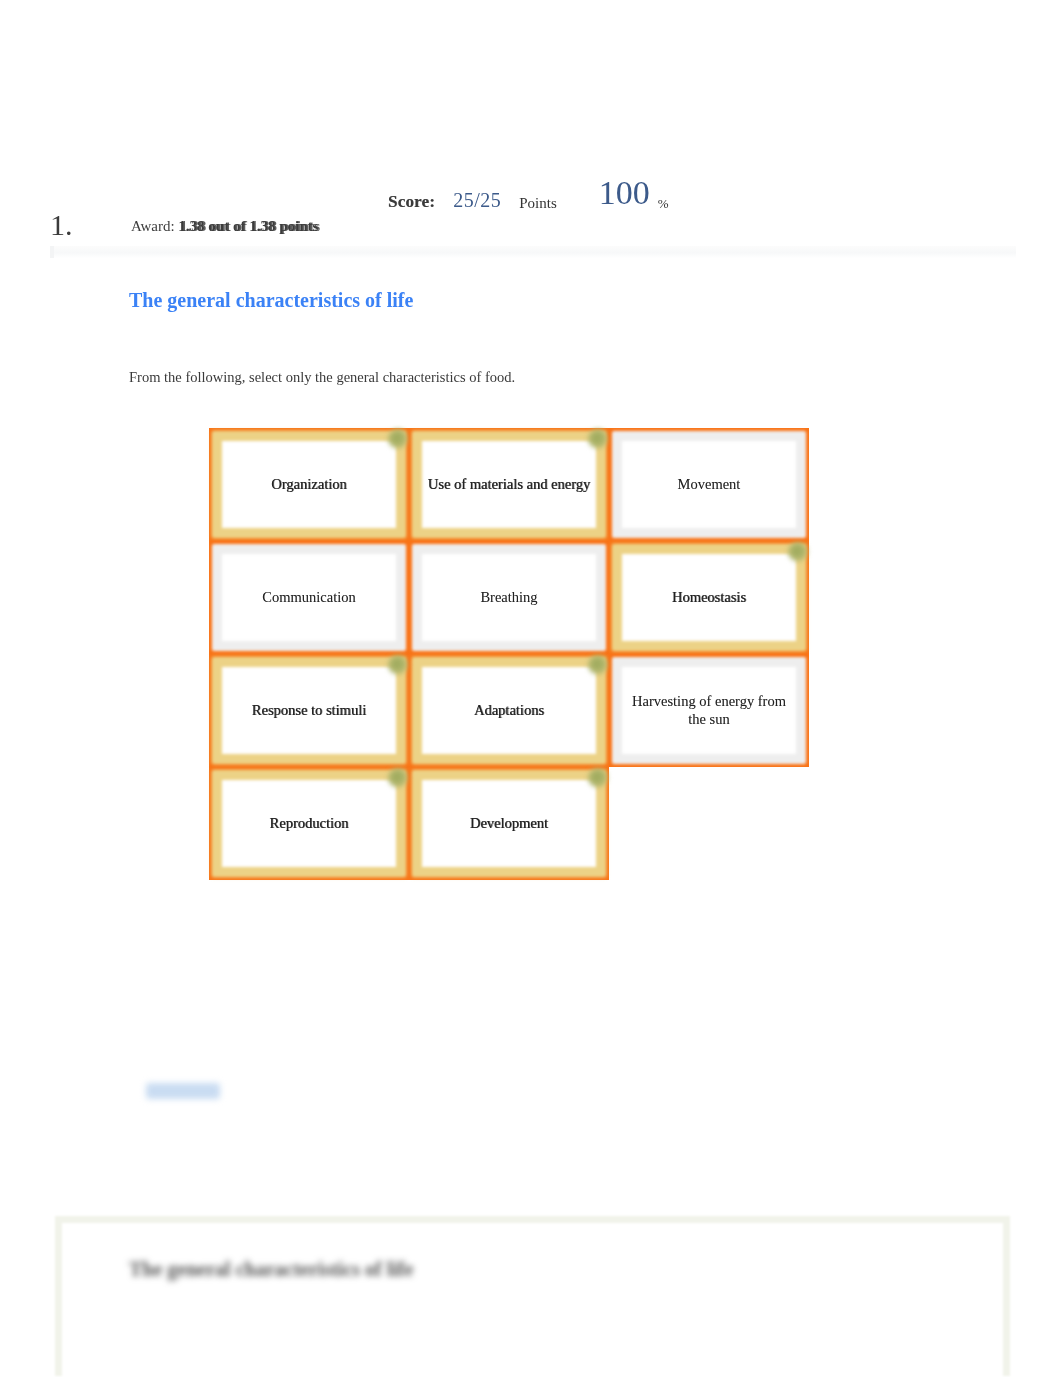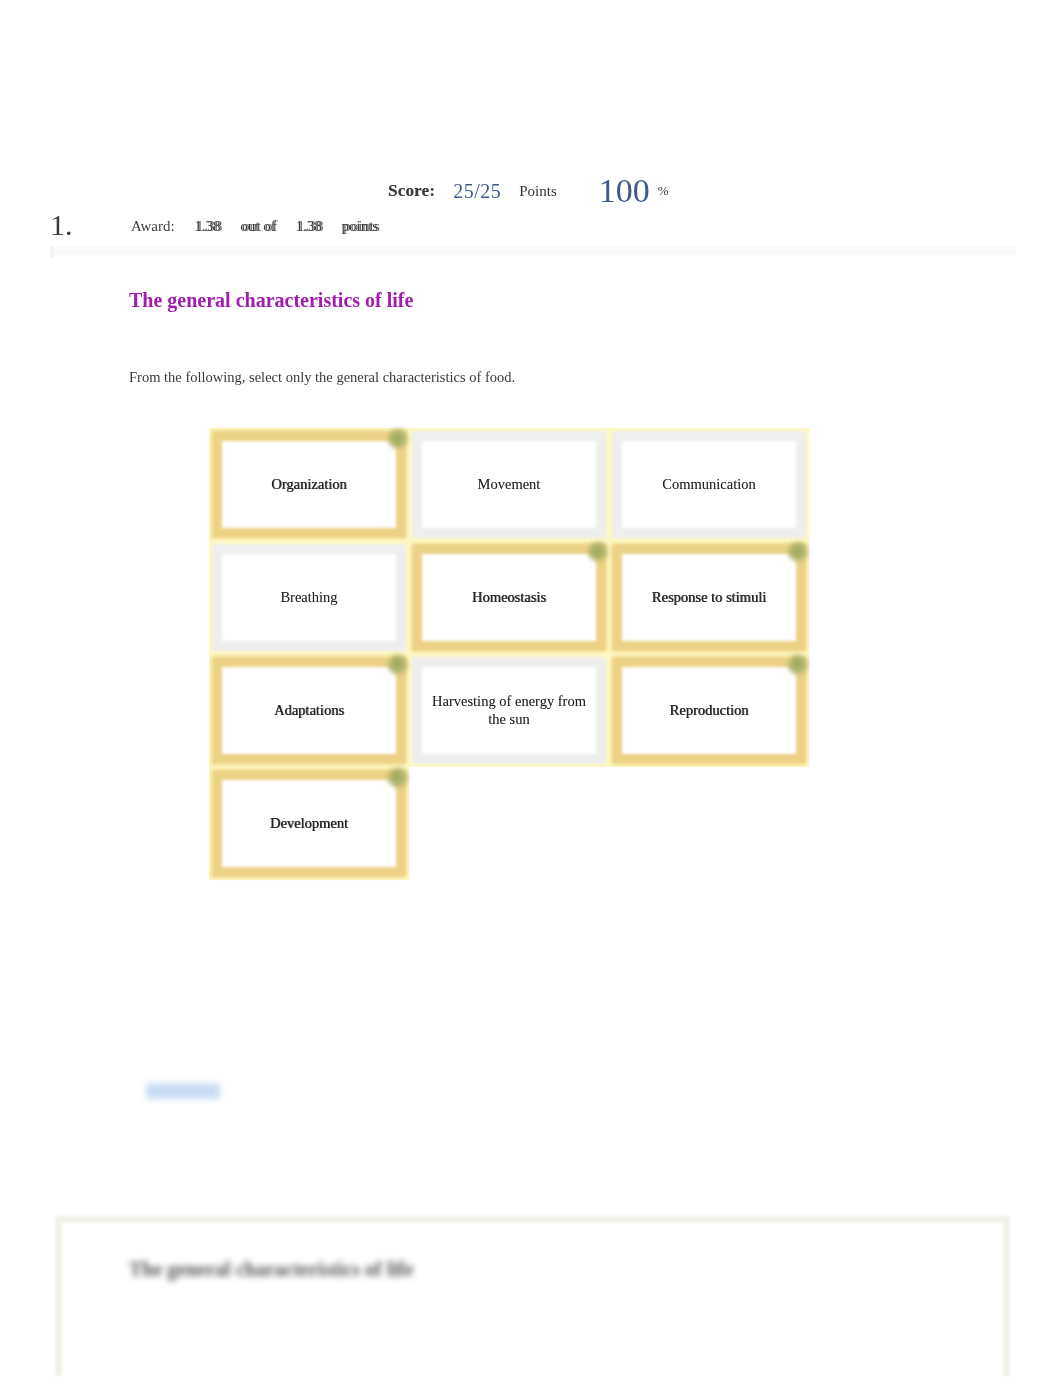--- a/index.html
+++ b/index.html
@@ -19,21 +19,21 @@
   }
 
   
   .score-bar {
     position: absolute;
     left: 0;
     top: 170px;
     width: 1062px;
     height: 42px;
     display: flex;
-    align-items: center;
+    align-items: flex-end;
     justify-content: flex-start;
     padding-left: 388px;
     box-sizing: border-box;
   }
   .score-label {
     font-weight: bold;
     font-size: 17px;
     color: #3a3a3a;
     letter-spacing: .2px;
     text-shadow: 0.4px 0 0 rgba(60,60,60,.55);
@@ -69,42 +69,41 @@
     color: #3b3b3b;
   }
   .award {
     position: absolute;
     left: 131px;
     top: 218px;
     font-size: 15px;
     color: #3c3c3c;
   }
   .award .num {
-    font-weight: normal;
+    font-weight: bold;
     text-shadow: 1.6px 0 0 rgba(40,40,40,.75);
-    margin-left: 16px;
   }
   .rule {
     position: absolute;
     left: 50px;
     top: 246px;
     width: 962px;
     height: 12px;
     background: linear-gradient(to bottom, #fcfcfc 0%, #f7f8f9 55%, #ffffff 100%);
     border-left: 4px solid #f3f4f5;
   }
 
   
   .q-title {
     position: absolute;
     left: 129px;
     top: 289px;
     font-size: 20px;
     font-weight: bold;
-    color: #a21caf;
+    color: #3b82f6;
   }
   .q-prompt {
     position: absolute;
     left: 129px;
     top: 369px;
     font-size: 14.5px;
     color: #3a3a3a;
   }
 
   
@@ -120,21 +119,21 @@
   .card {
     position: relative;
     box-sizing: border-box;
     display: flex;
     align-items: center;
     justify-content: center;
     text-align: center;
     font-size: 14.5px;
     line-height: 1.22;
     color: #222;
-    background: #fef9c3;
+    background: #f97316;
     padding: 0 14px;
   }
   .card .frame {
     position: absolute;
     left: 3px;
     top: 3px;
     right: 3px;
     bottom: 3px;
     box-sizing: border-box;
     border: 10px solid #eeeeee;
@@ -242,20 +241,25 @@
 
 <div class="q-title">The general characteristics of life</div>
 <div class="q-prompt">From the following, select only the general characteristics of food.</div>
 
 <div class="grid" id="card-grid">
     <div class="card selected">
       <div class="frame"></div>
       <span class="label">Organization</span>
       <span class="check"></span>
     </div>
+    <div class="card selected">
+      <div class="frame"></div>
+      <span class="label">Use of materials and energy</span>
+      <span class="check"></span>
+    </div>
     <div class="card">
       <div class="frame"></div>
       <span class="label">Movement</span>
     </div>
     <div class="card">
       <div class="frame"></div>
       <span class="label">Communication</span>
     </div>
     <div class="card">
       <div class="frame"></div>

